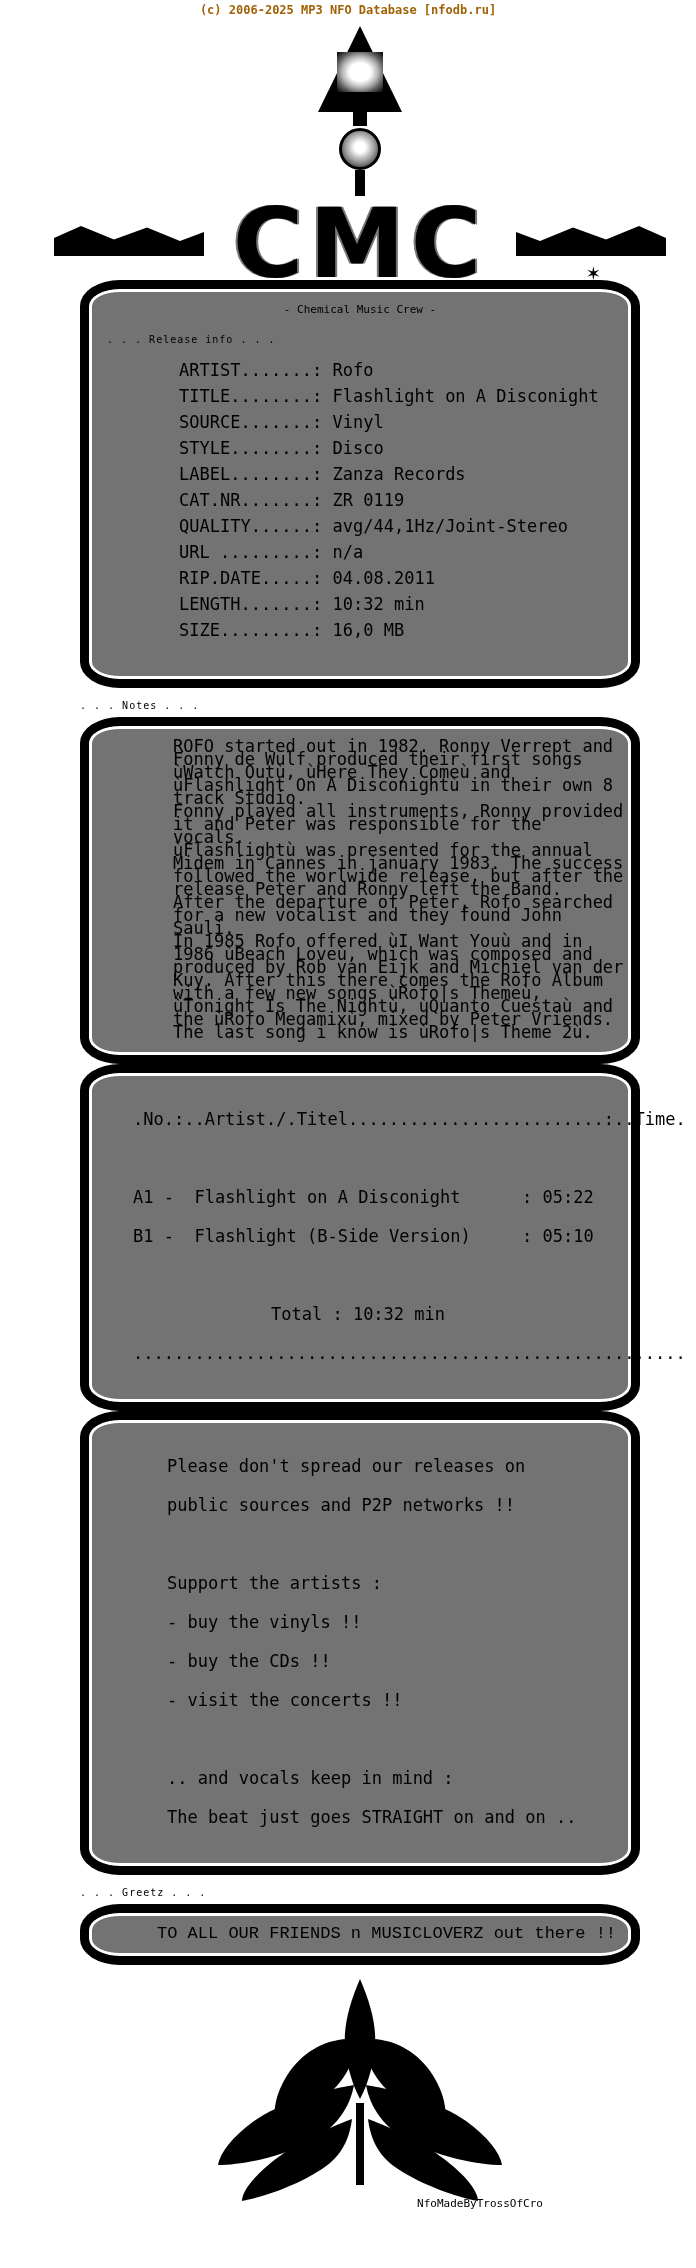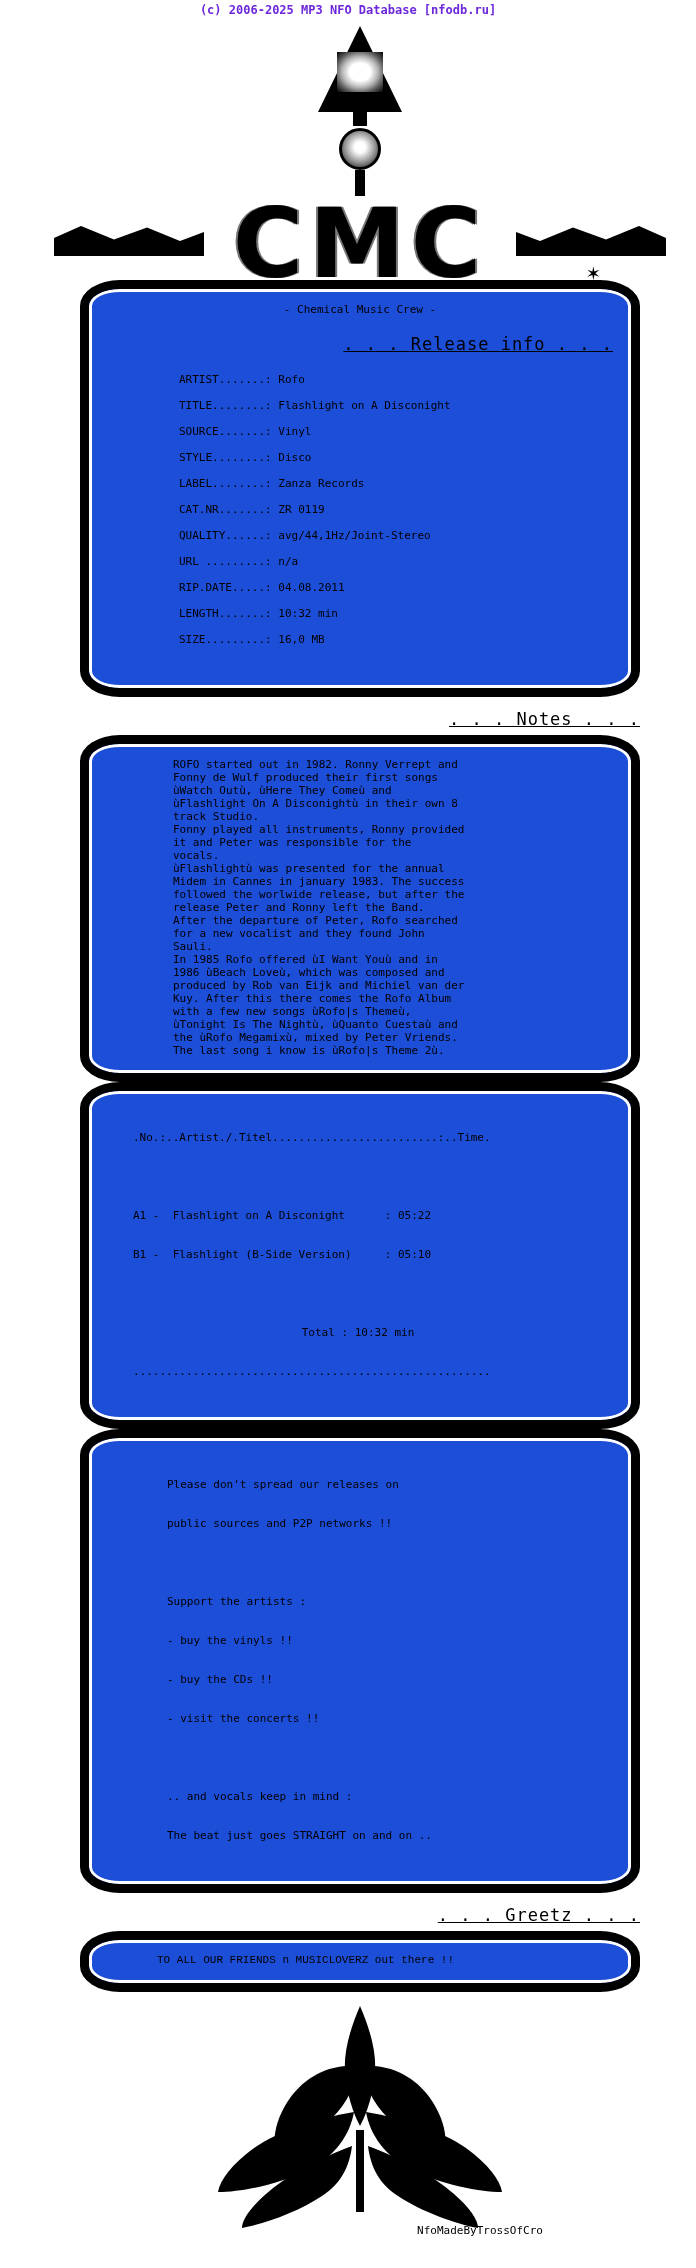--- a/index.html
+++ b/index.html
@@ -11,21 +11,21 @@
     width: 696px;
     height: 2268px;
     position: relative;
     font-family: "DejaVu Sans Mono", "Liberation Mono", monospace;
     color: #000000;
     overflow: hidden;
   }
   .header {
     width: 100%;
     text-align: center;
-    color: #6d28d9;
+    color: #a16207;
     font-size: 12px;
     font-weight: bold;
     font-family: "DejaVu Sans Mono", "Liberation Mono", monospace;
     padding-top: 3px;
     letter-spacing: 0px;
   }
   .nfo {
     position: absolute;
     top: 20px;
     left: 12px;
@@ -115,37 +115,36 @@
     font-size: 22px;
     line-height: 22px;
   }
   
   .section {
     position: relative;
     width: 560px;
     margin: 0 auto;
   }
   .divider {
-    text-align: right;
-    font-size: 17px;
+    text-align: left;
+    font-size: 10px;
     letter-spacing: 1px;
     padding: 12px 0 6px 0;
     font-family: "DejaVu Sans Mono", "Liberation Mono", monospace;
-    text-decoration: underline;
   }
   .panel {
     position: relative;
     border: 9px solid #000;
     border-radius: 40px / 26px;
-    background: #1d4ed8;
+    background: #737373;
     padding: 14px 18px 16px 18px;
     box-shadow: 0 0 0 3px #ffffff inset;
   }
   .panel-inner {
-    font-size: 11px;
+    font-size: 17px;
     line-height: 13px;
     white-space: pre;
     font-family: "DejaVu Sans Mono", "Liberation Mono", monospace;
   }
   .title-line {
     text-align: center;
     font-size: 11px;
     padding-bottom: 6px;
   }
   .rel-rows {

